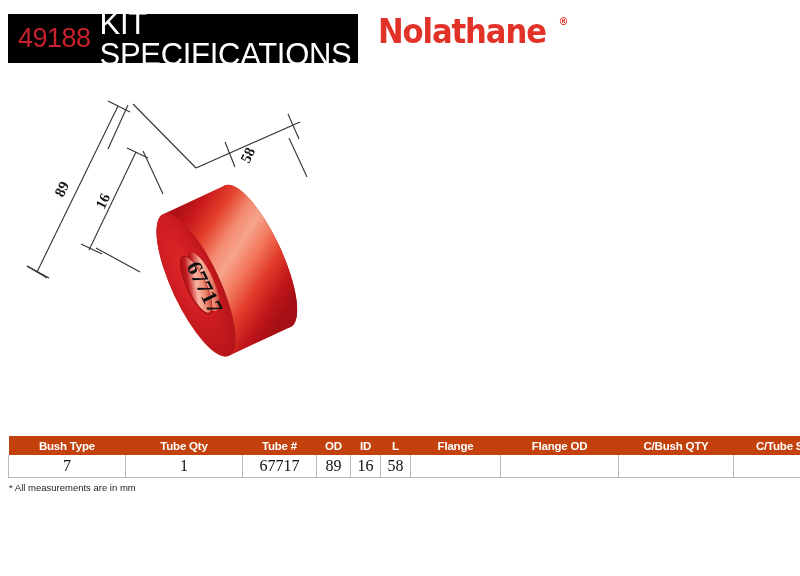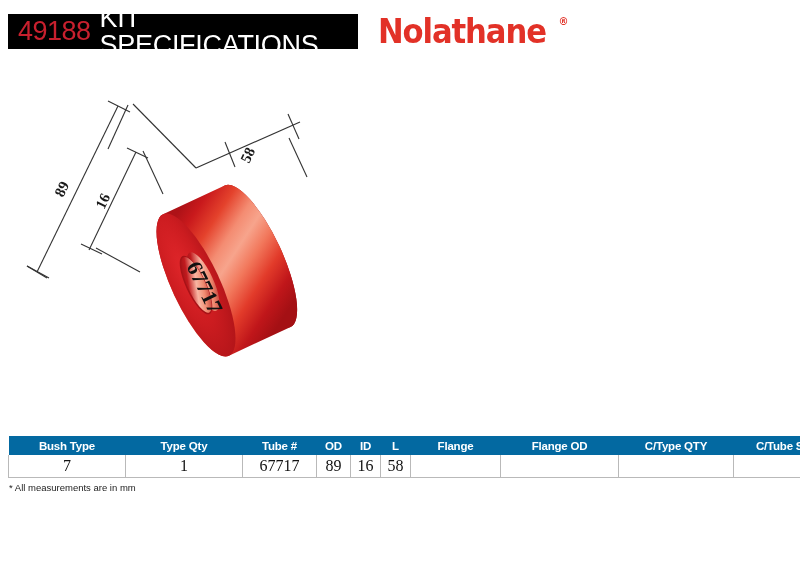--- a/index.html
+++ b/index.html
@@ -15,38 +15,38 @@
     font-family: "Liberation Sans", sans-serif;
     -webkit-font-smoothing: antialiased;
   }
 
   
   #header-bar {
     position: absolute;
     left: 8px;
     top: 14px;
     width: 350px;
-    height: 35px;
+    height: 49px;
     background: #000000;
     display: flex;
     align-items: center;
     box-sizing: border-box;
     padding-left: 10px;
   }
   #kit-number {
     color: #C8202E;
     font-size: 27px;
     font-weight: 400;
     letter-spacing: -0.5px;
     line-height: 1;
     font-family: "Liberation Sans", sans-serif;
   }
   #kit-title {
     color: #ffffff;
-    font-size: 27px;
+    font-size: 31px;
     font-weight: 400;
     letter-spacing: -0.3px;
     line-height: 1;
     margin-left: 9px;
     font-family: "Liberation Sans", sans-serif;
   }
   #brand-logo {
     position: absolute;
     left: 378px;
     top: 15px;
@@ -104,21 +104,21 @@
   
   #spec-table {
     position: absolute;
     left: 8px;
     top: 436px;
     width: 782px;
     border-collapse: collapse;
     table-layout: fixed;
   }
   #spec-table thead th {
-    background: #0369a1;
+    background: #c2410c;
     color: #ffffff;
     font-family: "Liberation Sans", sans-serif;
     font-size: 11.5px;
     font-weight: bold;
     height: 19px;
     text-align: center;
     padding: 0;
     border: none;
     letter-spacing: -0.2px;
   }
@@ -253,28 +253,28 @@
       <col style="width:30px">
       <col style="width:30px">
     <col style="width:90px">
       <col style="width:118px">
       <col style="width:115px">
     <col style="width:107px">
   </colgroup>
   <thead>
     <tr>
       <th>Bush Type</th>
-      <th>Type Qty</th>
+      <th>Tube Qty</th>
       <th>Tube #</th>
       <th>OD</th>
       <th>ID</th>
       <th>L</th>
       <th>Flange</th>
       <th>Flange OD</th>
-      <th>C/Type QTY</th>
+      <th>C/Bush QTY</th>
       <th>C/Tube Size</th>
     </tr>
   </thead>
   <tbody>
     <tr>
       <td>7</td>
       <td>1</td>
       <td>67717</td>
       <td>89</td>
       <td>16</td>

